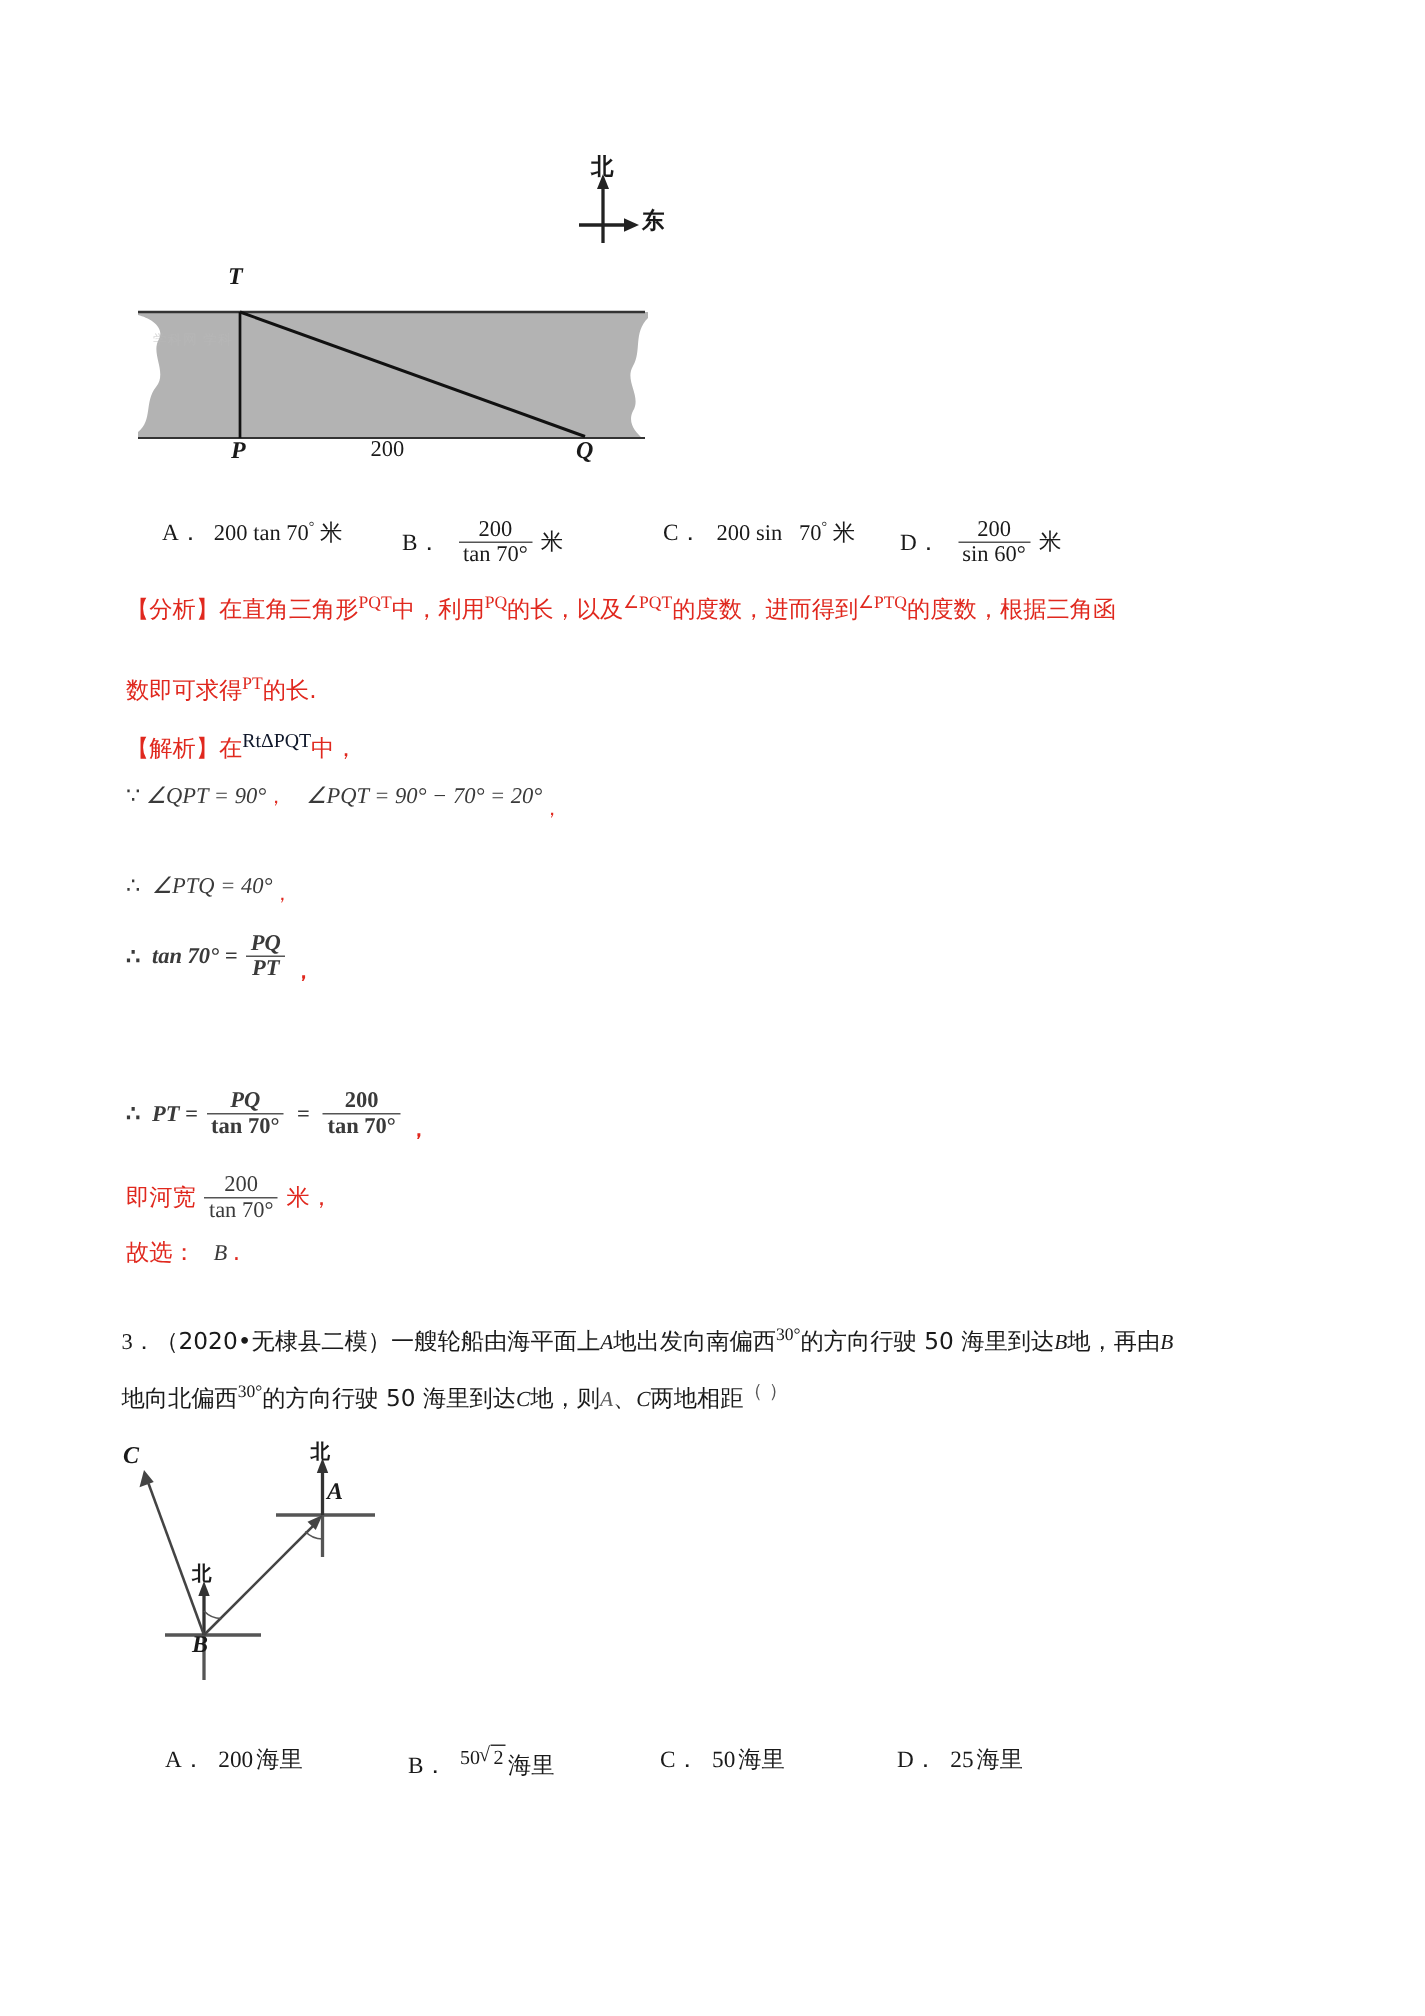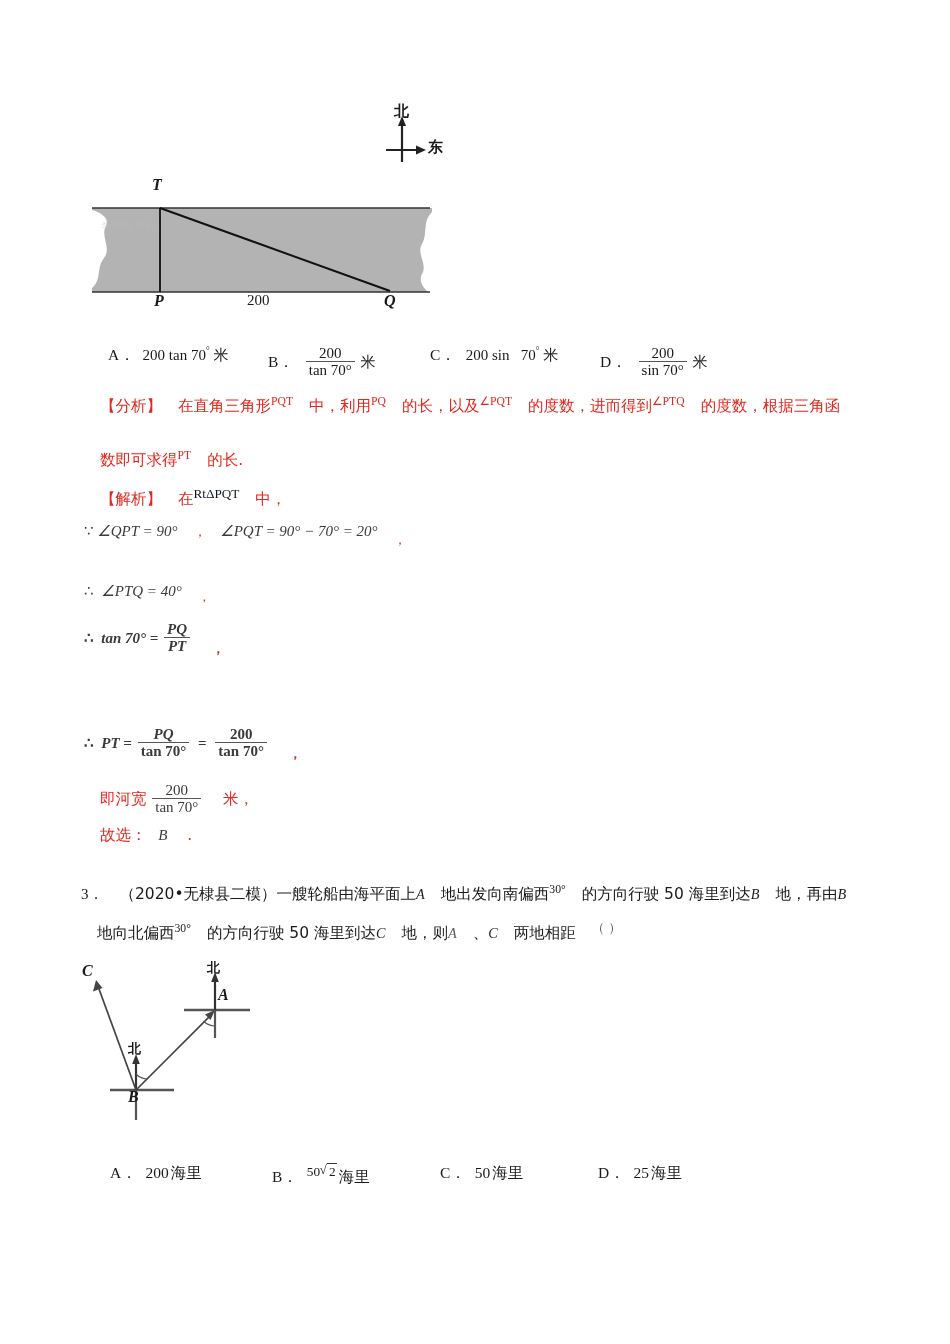--- a/index.html
+++ b/index.html
@@ -49,21 +49,21 @@
   #compass1 { left:378px; top:108px; width:80px; height:62px; }
 
   
   #river-figure { left:92px; top:188px; width:340px; height:126px; }
 
   
   .optrow { position:absolute; font-size:15.5px; white-space:nowrap; }
 
   
   .ptext { position:absolute; font-size:15.5px; white-space:nowrap; line-height:1.1; }
-  .ptext .cn { font-size:15.5px;margin-left:16px; }
+  .ptext .cn { font-size:15.5px; }
 
   
   #nav-figure { left:72px; top:962px; width:210px; height:188px; }
 
   .watermark {
     position:absolute;
     color:#b9b9b9;
     font-size:9px;
     letter-spacing:1px;
     font-family:"Liberation Sans", sans-serif;
@@ -123,31 +123,31 @@
     <span class="mn">B．</span>
     <span style="font-size:15px; margin-left:6px;">
       <span class="frac">
         <span class="num mn">200</span>
         <span class="den mn">tan 70°</span>
       </span>
       <span class="cn">米</span>
     </span>
   </div>
 
-  <div class="optrow" style="left:430px; top:345px;">
+  <div class="optrow" style="left:442px; top:345px;">
     <span class="mn">C．</span>
     <span class="mn" style="font-size:15px; margin-left:6px;">200 sin&nbsp;&nbsp; 70<span class="sup">°</span> <span class="cn">米</span></span>
   </div>
 
   <div class="optrow" style="left:600px; top:345px;">
     <span class="mn">D．</span>
     <span style="font-size:15px; margin-left:6px;">
       <span class="frac">
         <span class="num mn">200</span>
-        <span class="den mn">sin 70°</span>
+        <span class="den mn">sin 60°</span>
       </span>
       <span class="cn">米</span>
     </span>
   </div>
 
   <div class="ptext red" style="left:84px; top:396px; font-size:15px;">
     <span class="cn">【分析】</span><span class="cn">在直角三角形</span><span class="mi sup" style="font-size:0.78em; vertical-align:super;">PQT</span><span class="cn">中，利用</span><span class="mi sup" style="font-size:0.78em; vertical-align:super;">PQ</span><span class="cn">的长，以及</span><span class="mi sup" style="font-size:0.78em; vertical-align:super;">∠PQT</span><span class="cn">的度数，进而得到</span><span class="mi sup" style="font-size:0.78em; vertical-align:super;">∠PTQ</span><span class="cn">的度数，根据三角函</span>
   </div>
 
   <div class="ptext red" style="left:84px; top:450px; font-size:15px;">

